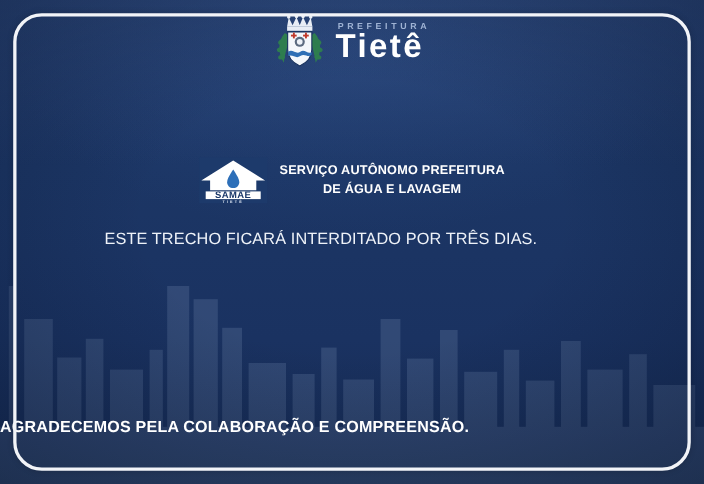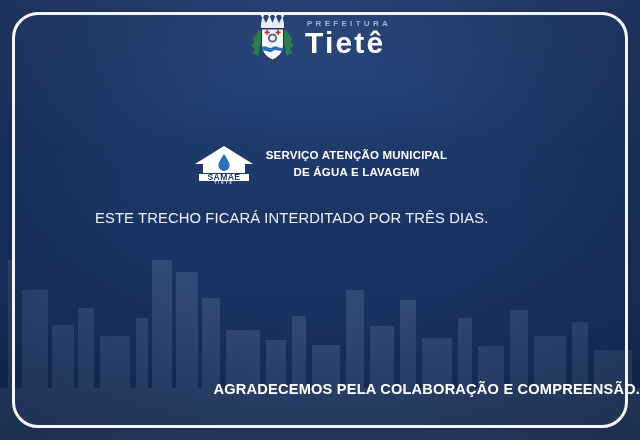--- a/index.html
+++ b/index.html
@@ -42,21 +42,21 @@
   .samae{position:absolute;top:143px;left:0;right:0;display:flex;justify-content:center;align-items:center;gap:11px;}
   .samaelogo{width:62px;height:42px;display:block;}
   .samaetxt{color:#ffffff;font-size:11.5px;font-weight:700;line-height:1.5;text-align:center;letter-spacing:.2px;}
 
   
   .body{position:absolute;top:203px;left:95px;width:450px;}
   .body p{margin:0 0 0 0;color:#eef2f8;font-size:14.8px;line-height:31px;
           text-align:justify;text-align-last:left;letter-spacing:.1px;font-weight:400;}
   .body p.last{text-align:left;}
 
-  .footer{position:absolute;top:381px;left:0;right:0;text-align:right;
+  .footer{position:absolute;top:381px;left:0;right:0;text-align:left;
           color:#ffffff;font-size:14.6px;font-weight:700;letter-spacing:.2px;}
 </style>
 </head>
 <body>
 
 <div id="poster">
 
   <svg class="city" viewBox="0 0 640 300" preserveAspectRatio="none">
     <g fill="#a8bfdf">
       <rect x="8" y="120" width="4" height="180"></rect>
@@ -137,21 +137,21 @@
     <div class="samae">
       <svg class="samaelogo" viewBox="0 0 62 42">
         <rect x="0" y="0" width="62" height="42" fill="#1d3a6b"></rect>
         <path d="M31 3 L60 21 L52 21 L52 30 L10 30 L10 21 L2 21 Z" fill="#ffffff"></path>
         <path d="M31 11 C27 17 25.5 20 25.5 22.6 C25.5 25.6 27.9 28 31 28 C34.1 28 36.5 25.6 36.5 22.6 C36.5 20 35 17 31 11 Z" fill="#2d6fb8"></path>
         <rect x="6" y="31" width="50" height="7" fill="#ffffff"></rect>
         <text x="31" y="37.3" font-family="Liberation Sans, sans-serif" font-size="8.6" font-weight="700" fill="#1d3a6b" text-anchor="middle" letter-spacing="0.4">SAMAE</text>
         <text x="31" y="41.4" font-family="Liberation Sans, sans-serif" font-size="3.4" font-weight="700" fill="#dfe7f2" text-anchor="middle" letter-spacing="2">TIETÊ</text>
       </svg>
       <div class="samaetxt">
-        <div>SERVIÇO ATENÇÃO MUNICIPAL</div>
+        <div>SERVIÇO AUTÔNOMO PREFEITURA</div>
         <div>DE ÁGUA E LAVAGEM</div>
       </div>
     </div>
 
     <div class="body">
       <p class="last">ESTE TRECHO FICARÁ INTERDITADO POR TRÊS DIAS.</p>
     </div>
 
     <div class="footer">AGRADECEMOS PELA COLABORAÇÃO E COMPREENSÃO.</div>
 

